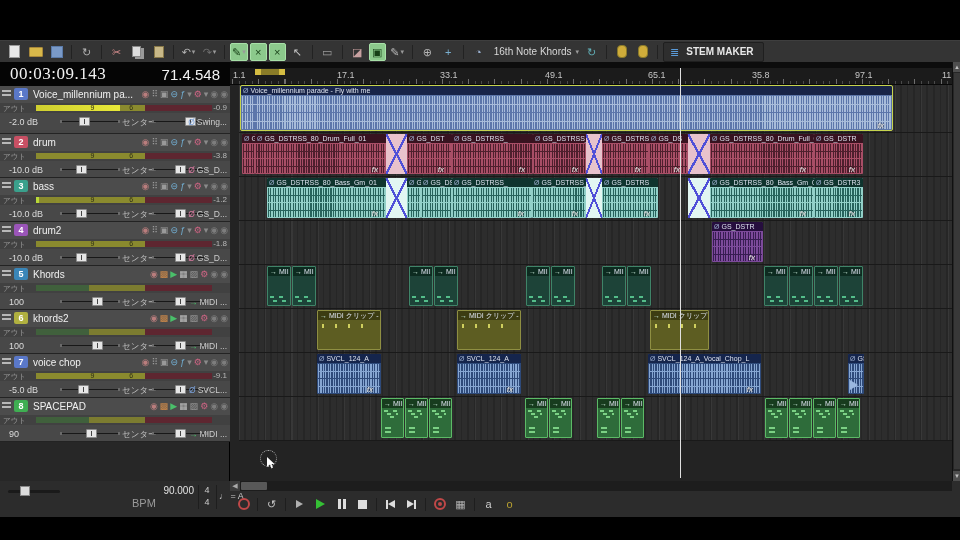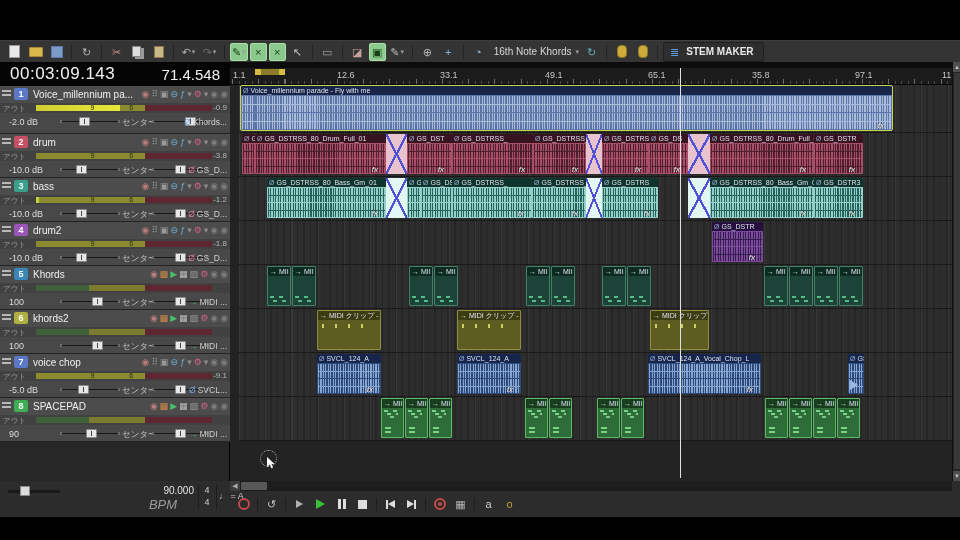--- a/index.html
+++ b/index.html
@@ -24,21 +24,21 @@
   .shape-copy{width:7px;height:9px;background:#ddd;border:1px solid #888;box-shadow:3px 2px 0 #9a9a9a;margin-right:3px;}
   .shape-paste{width:8px;height:10px;background:#c8b888;border:1px solid #887848;}
   .shape-mouse{width:8px;height:11px;border-radius:4px;background:#cfac3a;border:1px solid #8a7a2a;}
   .stem-btn{display:flex;align-items:center;gap:4px;background:#2e2e2e;border:1px solid #1f1f1f;height:18px;padding:0 6px;border-radius:2px;}
   .stem-btn .tb-label{color:#e8e8e8;font-weight:bold;font-size:10px;}
   
   .main-bg{position:absolute;left:0;top:62px;width:960px;height:419px;background:#232323;}
   .left-panel{position:absolute;left:0;top:62px;width:230px;height:419px;background:#272727;border-right:1px solid #000;box-sizing:border-box;}
   .timepanel{position:absolute;left:0;top:62px;width:230px;height:24px;background:#050505;display:flex;
              align-items:center;justify-content:space-between;padding:0 10px;box-sizing:border-box;color:#f2f2f2;}
-  .smpte{font-size:17px;letter-spacing:.5px;}
+  .smpte{font-size:17px;letter-spacing:.5px;font-family:Liberation Serif, serif;}
   .mbt{font-size:15px;}
   .track-header{position:absolute;left:0;width:230px;background:#454545;border-bottom:1px solid #232323;box-sizing:border-box;overflow:hidden;}
   .th-r1{position:absolute;left:0;top:0;width:100%;height:17px;background:#4c4c4c;}
   .th-expand{position:absolute;left:2px;top:4px;width:9px;height:8px;
              background:linear-gradient(#b8b8b8 0 2px,transparent 2px 4px,#b8b8b8 4px 6px,transparent 6px);}
   .th-badge{position:absolute;left:14px;top:2px;width:14px;height:12px;border-radius:2px;color:#fff;
             font-size:9px;font-weight:bold;text-align:center;line-height:12px;}
   .th-name{position:absolute;left:33px;top:3px;font-size:10px;color:#f0f0f0;white-space:nowrap;max-width:110px;overflow:hidden;}
   .th-icons{position:absolute;right:2px;top:2px;display:flex;gap:2px;font-size:9px;line-height:13px;}
   .th-r2{position:absolute;left:0;top:17px;width:100%;height:10px;background:#414141;}
@@ -91,21 +91,21 @@
   .vs-btn{position:absolute;left:0;width:8px;height:10px;background:#4e4e4e;color:#c0c0c0;font-size:6px;text-align:center;line-height:10px;}
   .vs-handle{position:absolute;left:1px;top:11px;width:6px;height:396px;background:#383838;}
   
   .bottom{position:absolute;left:0;top:481px;width:960px;height:36px;background:#2c2c2c;}
   .hscroll{position:absolute;left:230px;top:0;width:722px;height:10px;background:#1d1d1d;}
   .hs-btn{position:absolute;left:0;top:0;width:10px;height:10px;background:#3c3c3c;color:#aaa;font-size:7px;line-height:10px;text-align:center;}
   .hs-handle{position:absolute;left:11px;top:1px;width:26px;height:8px;background:#585858;border-radius:1px;}
   .bl-groove{position:absolute;left:8px;top:9px;width:52px;height:3px;background:#1a1a1a;border-radius:2px;}
   .bl-handle{position:absolute;left:20px;top:5px;width:10px;height:10px;background:#dcdcdc;border:1px solid #888;box-sizing:border-box;}
   .bpm-num{position:absolute;left:132px;top:4px;width:62px;text-align:right;font-size:10px;color:#e2e2e2;}
-  .bpm-lbl{position:absolute;left:132px;top:16px;width:62px;text-align:center;font-size:13px;color:#9a9a9a;font-style:italic;}
+  .bpm-lbl{position:absolute;left:132px;top:16px;width:62px;text-align:left;font-size:11px;color:#9a9a9a;}
   .bdiv{position:absolute;top:4px;width:1px;height:24px;background:#1e1e1e;}
   .sig-top{position:absolute;left:201px;top:4px;width:12px;text-align:center;font-size:9px;color:#cccccc;}
   .sig-bot{position:absolute;left:201px;top:16px;width:12px;text-align:center;font-size:9px;color:#cccccc;}
   .groove-lbl{position:absolute;left:219px;top:10px;font-size:9px;color:#cccccc;white-space:nowrap;}
   .transport{position:absolute;left:236px;top:14px;height:18px;display:flex;align-items:center;gap:6px;}
   .tp-btn{width:15px;height:15px;display:flex;align-items:center;justify-content:center;font-size:11px;}
   .tp-sep{width:1px;height:13px;background:#1e1e1e;}
   .tp-record{width:8px;height:8px;border:2px solid #c04848;border-radius:50%;}
   .tp-record2{width:8px;height:8px;border:2px solid #c04848;border-radius:50%;position:relative;}
   .tp-record2:after{content:"";position:absolute;left:2px;top:2px;width:4px;height:4px;border-radius:50%;background:#c04848;}
@@ -230,21 +230,21 @@
     <span class="smpte">00:03:09.143</span>
     <span class="mbt">71.4.548</span>
   </div>
 
   <div class="ruler-top"></div>
   <div class="loopbar"></div>
   <div class="ruler">
     <div class="ruler-ticks1"></div>
     <div class="ruler-ticks2"></div>
   <span class="ruler-label" style="left: 3px;">1.1</span>
-      <span class="ruler-label" style="left: 107px;">12.6</span>
+      <span class="ruler-label" style="left: 107px;">17.1</span>
       <span class="ruler-label" style="left: 210px;">33.1</span>
       <span class="ruler-label" style="left: 315px;">49.1</span>
       <span class="ruler-label" style="left: 418px;">65.1</span>
       <span class="ruler-label" style="left: 522px;">35.8</span>
       <span class="ruler-label" style="left: 625px;">97.1</span>
       <span class="ruler-label" style="left: 712px;">11</span>
     </div>
   <div class="lanes">
       <div class="lane" style="top: 0px; height: 47px;">
         <div class="clip" style="left: 2px; width: 651px; height: 44px; background: rgb(92, 118, 170); outline: rgb(198, 212, 78) solid 1px;">
@@ -863,21 +863,21 @@
         <div class="vol-label">-2.0 dB</div>
         <div class="groove" style="left: 62px; width: 56px;">
           <div class="handle" style="left: 17.4px;"></div>
         </div>
         <div class="pan-label">センター</div>
         <div class="groove" style="left: 154px; width: 52px;">
           <div class="handle" style="left: 31.4px;"></div>
         </div>
         <div class="out-grp">
           <span style="color: rgb(122, 160, 216);">Ø</span>
-          <span>Khords...</span>
+          <span>Swing...</span>
         </div>
       </div>
     </div>
     <div class="track-header" style="top: 134px; height: 44px;">
       <div class="th-r1">
         <div class="th-expand"></div>
         <div class="th-badge" style="background: rgb(200, 80, 100);">2</div>
         <div class="th-name">drum</div>
         <div class="th-icons">
           <span style="color: rgb(185, 125, 125);">◉</span>

